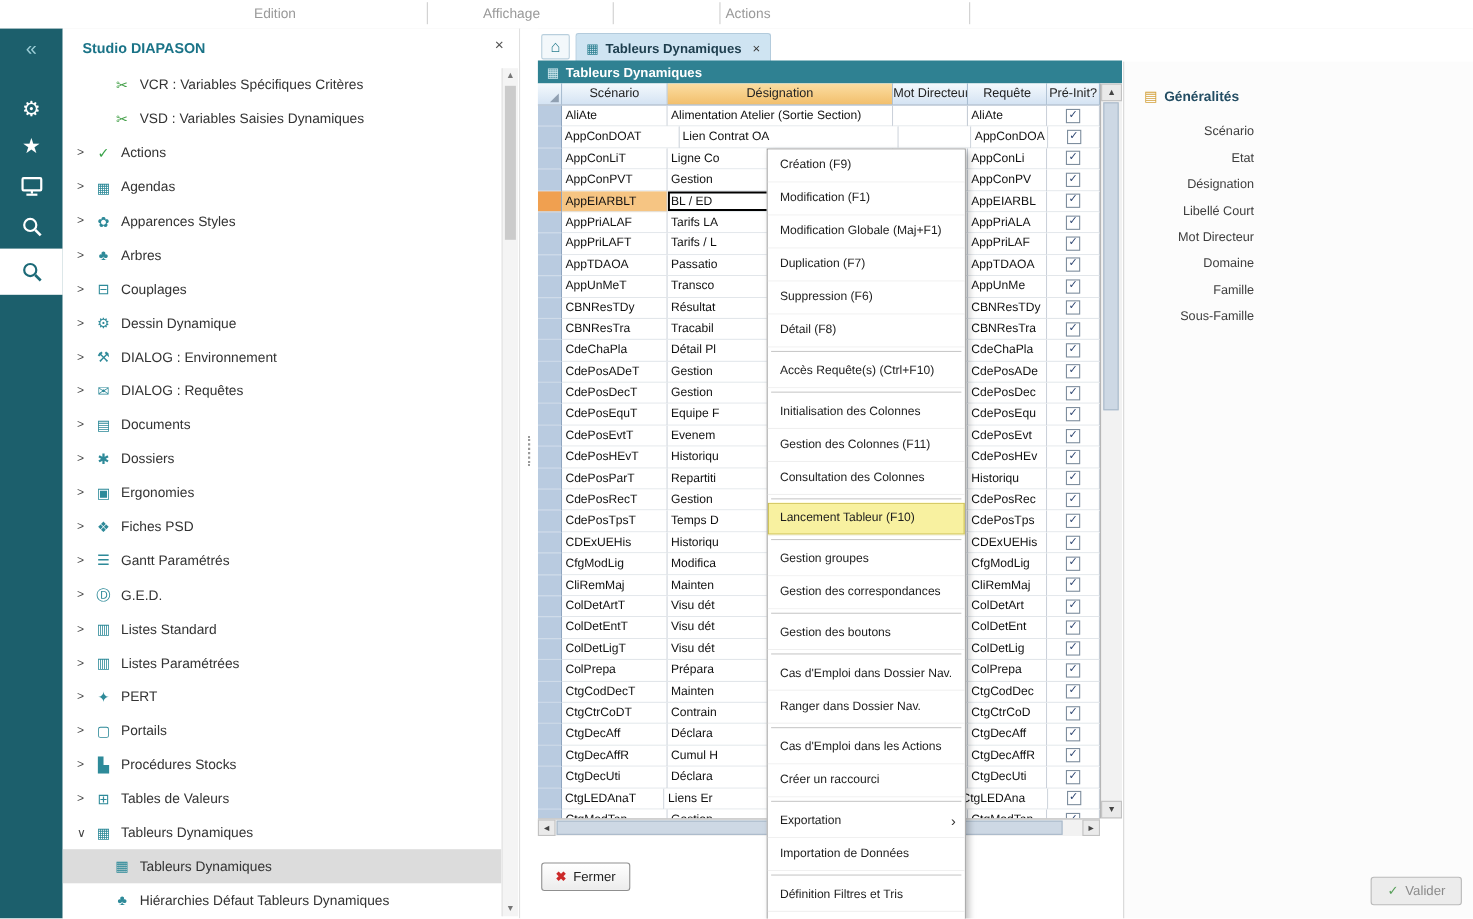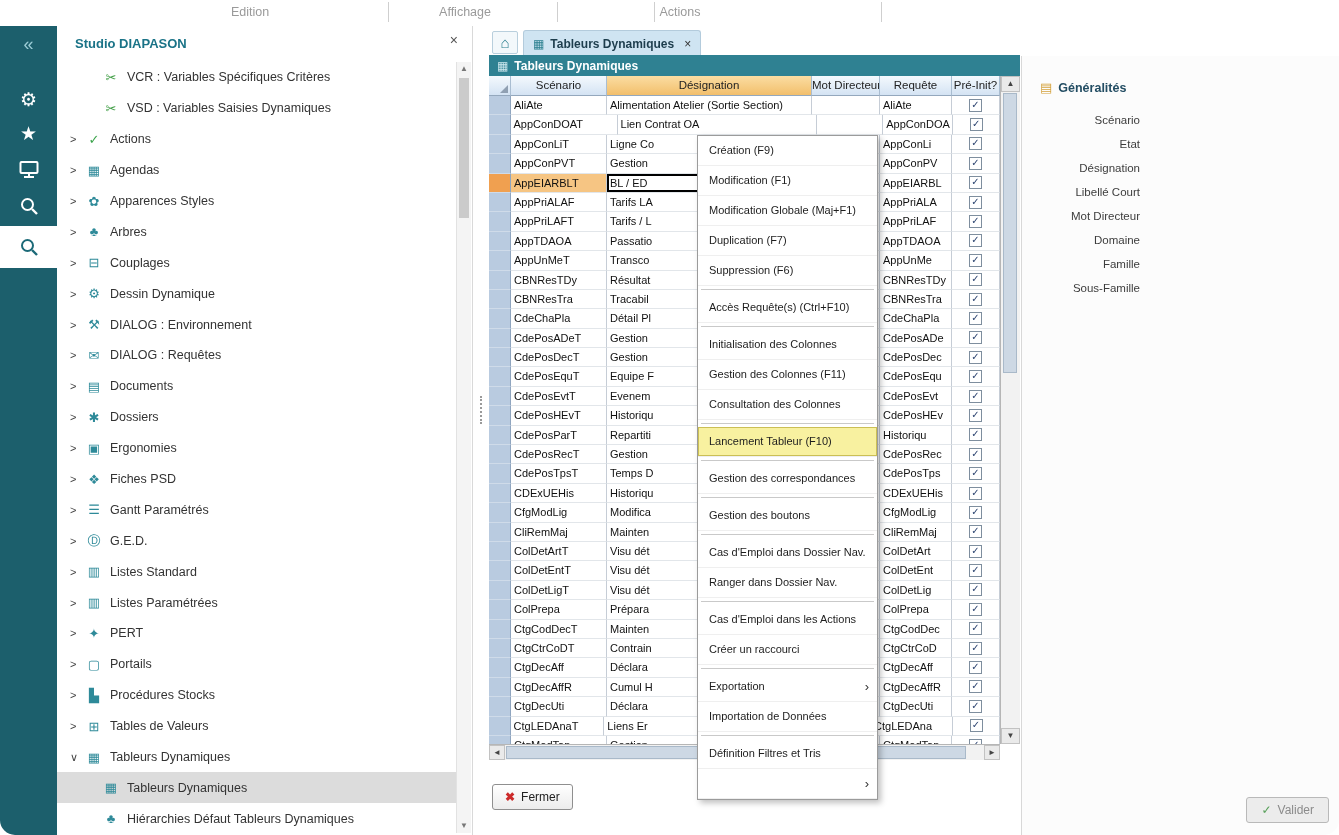--- a/index.html
+++ b/index.html
@@ -1,17 +1,17 @@
 <!DOCTYPE html>
 <html><head>
 <meta charset="utf-8">
 <style>
   html,body{margin:0;padding:0;}
   .screen{position:relative;width:1339px;height:835px;overflow:hidden;background:#fff;
-          font-family:"Liberation Sans",sans-serif;border-radius:15px;-webkit-font-smoothing:antialiased;}
+          font-family:"Liberation Sans",sans-serif;-webkit-font-smoothing:antialiased;}
 
   
   .menubar{position:absolute;left:0;top:0;width:1339px;height:26px;background:#fff;border-bottom:1px solid #ececec;}
   .mlabel{position:absolute;top:5px;width:90px;text-align:center;font-size:12.5px;color:#9a9a9a;}
   .msep-v{position:absolute;top:2px;width:1px;height:20px;background:#cfcfcf;}
 
   
   .rail{position:absolute;left:0;top:26px;width:57px;height:809px;background:#1c5f6c;}
   .rail-collapse{position:absolute;top:4px;left:0;width:57px;height:28px;display:flex;align-items:center;justify-content:center;color:#9ccdd6;font-size:18px;cursor:pointer;}
   .rail-btn{position:absolute;left:0;width:57px;height:34px;display:flex;align-items:center;justify-content:center;color:#fff;}
@@ -691,29 +691,31 @@
       <span>Valider</span>
     </div>
   </div>
 
   <div class="cmenu" id="context-menu">
       <div class="mi"><span>Création (F9)</span></div>
       <div class="mi"><span>Modification (F1)</span></div>
       <div class="mi"><span>Modification Globale (Maj+F1)</span></div>
       <div class="mi"><span>Duplication (F7)</span></div>
       <div class="mi"><span>Suppression (F6)</span></div>
+      <div class="mi"><span>Détail (F8)</span></div>
       <div class="msep"></div>
       <div class="mi"><span>Accès Requête(s) (Ctrl+F10)</span></div>
       <div class="msep"></div>
       <div class="mi"><span>Initialisation des Colonnes</span></div>
       <div class="mi"><span>Gestion des Colonnes (F11)</span></div>
       <div class="mi"><span>Consultation des Colonnes</span></div>
       <div class="msep"></div>
       <div class="mi hl"><span>Lancement Tableur (F10)</span></div>
       <div class="msep"></div>
+      <div class="mi"><span>Gestion groupes</span></div>
       <div class="mi"><span>Gestion des correspondances</span></div>
       <div class="msep"></div>
       <div class="mi"><span>Gestion des boutons</span></div>
       <div class="msep"></div>
       <div class="mi"><span>Cas d'Emploi dans Dossier Nav.</span></div>
       <div class="mi"><span>Ranger dans Dossier Nav.</span></div>
       <div class="msep"></div>
       <div class="mi"><span>Cas d'Emploi dans les Actions</span></div>
       <div class="mi"><span>Créer un raccourci</span></div>
       <div class="msep"></div>

